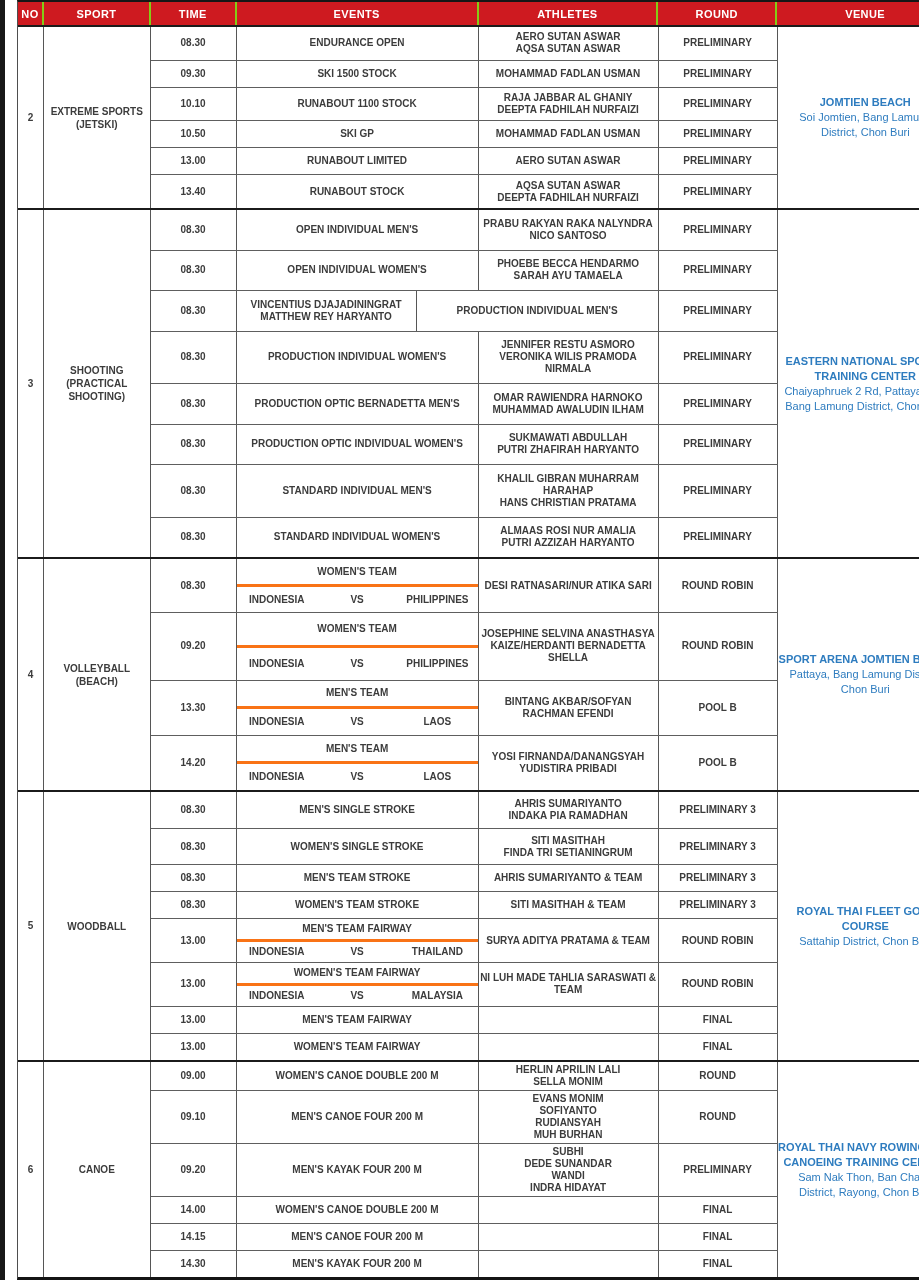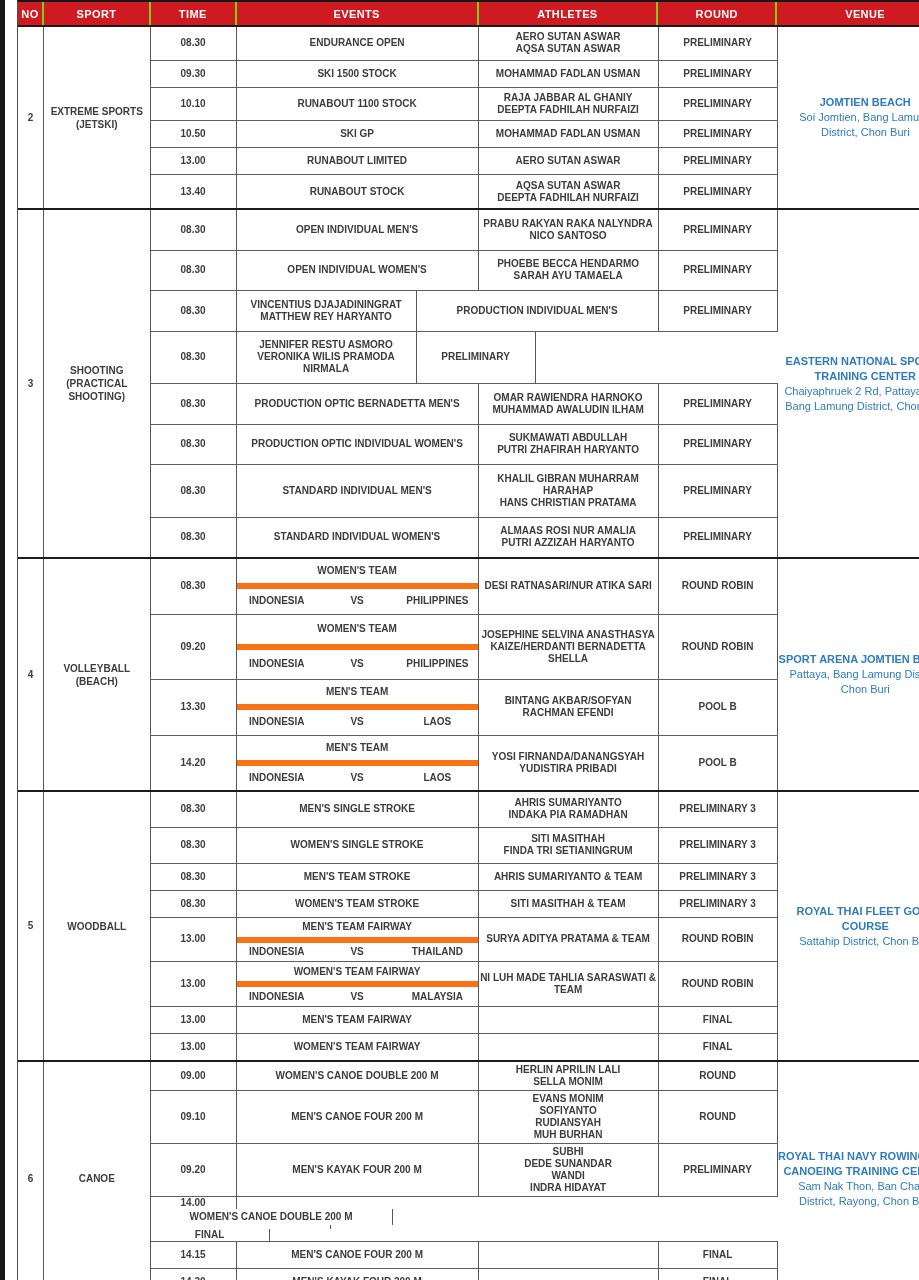--- a/index.html
+++ b/index.html
@@ -48,21 +48,21 @@
   }
   .no-cell,.sport-cell,.venue-cell{flex-direction:column;}
   .venue-cell{border-right:none;}
   .rows{display:flex;flex-direction:column;}
   .row{display:flex;align-items:stretch;box-sizing:border-box;min-height:27px;}
   .row + .row{border-top:1px solid #5e5e5e;}
   .row .cell{align-self:stretch;}
   .event-single{flex-direction:column;padding:2px 4px;}
   .event-split{flex-direction:column;padding:0;align-items:stretch;justify-content:flex-start;}
   .event-top{flex:1;display:flex;align-items:center;justify-content:center;}
-  .event-vs{flex:1;display:flex;align-items:center;border-top:6px solid #f97316;}
+  .event-vs{flex:1;display:flex;align-items:center;border-top:3px solid #f97316;}
   .event-vs span{flex:1;text-align:center;}
   .ath-cell{flex-direction:column;padding:2px 3px;}
   .ath-line{white-space:nowrap;}
   .venue-name{color:#2E7CBF;font-size:11px;font-weight:bold;line-height:15px;white-space:nowrap;}
   .venue-addr{color:#2E7CBF;font-size:11px;font-weight:normal;line-height:15px;white-space:nowrap;}
   .sport-line{line-height:13px;}
 </style>
 </head>
 <body>
 
@@ -190,20 +190,23 @@
             <div class="ath-line">VINCENTIUS DJAJADININGRAT</div>
             <div class="ath-line">MATTHEW REY HARYANTO</div>
           </div>
           <div class="cell event-single w-event">
             <div>PRODUCTION INDIVIDUAL MEN'S</div>
           </div>
           <div class="cell w-round">PRELIMINARY</div>
         </div>
         <div class="row" style="flex-grow: 1;">
           <div class="cell w-time">08.30</div>
+          <div class="cell event-single w-event">
+            <div>PRODUCTION INDIVIDUAL WOMEN'S</div>
+          </div>
           <div class="cell ath-cell w-ath">
             <div class="ath-line">JENNIFER RESTU ASMORO</div>
             <div class="ath-line">VERONIKA WILIS PRAMODA</div>
             <div class="ath-line">NIRMALA</div>
           </div>
           <div class="cell w-round">PRELIMINARY</div>
         </div>
         <div class="row" style="flex-grow: 1;">
           <div class="cell w-time">08.30</div>
           <div class="cell event-single w-event">
@@ -473,21 +476,21 @@
             <div>MEN'S KAYAK FOUR 200 M</div>
           </div>
           <div class="cell ath-cell w-ath">
             <div class="ath-line">SUBHI</div>
             <div class="ath-line">DEDE SUNANDAR</div>
             <div class="ath-line">WANDI</div>
             <div class="ath-line">INDRA HIDAYAT</div>
           </div>
           <div class="cell w-round">PRELIMINARY</div>
         </div>
-        <div class="row" style="flex-grow: 1; flex-direction: column;">
+        <div class="row" style="flex-grow: 1;">
           <div class="cell w-time">14.00</div>
           <div class="cell event-single w-event">
             <div>WOMEN'S CANOE DOUBLE 200 M</div>
           </div>
           <div class="cell ath-cell w-ath"></div>
           <div class="cell w-round">FINAL</div>
         </div>
         <div class="row" style="flex-grow: 1;">
           <div class="cell w-time">14.15</div>
           <div class="cell event-single w-event">

